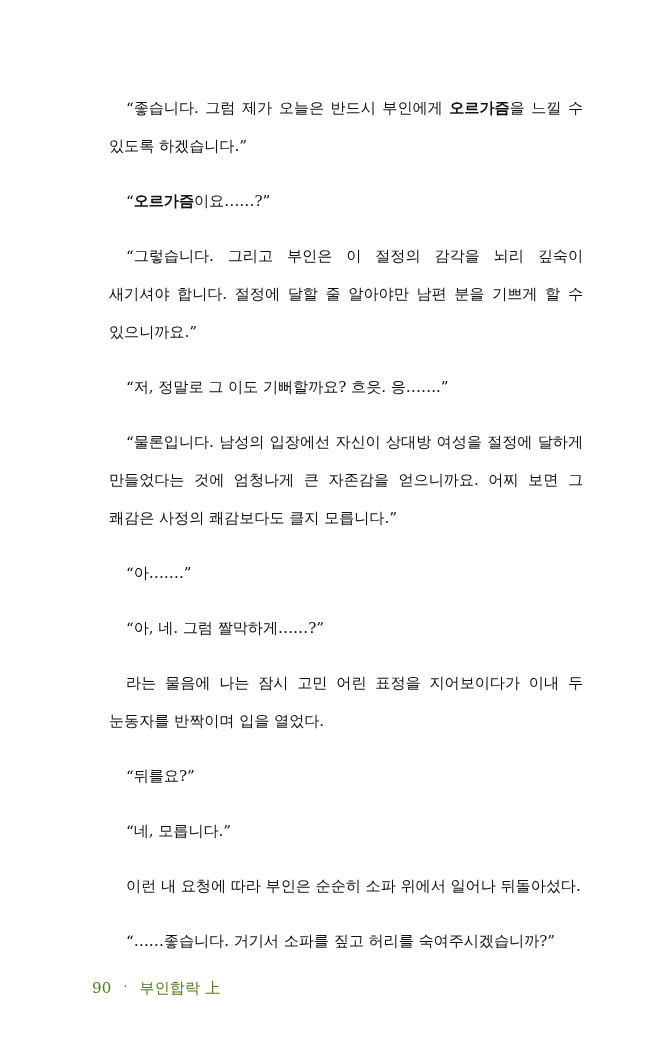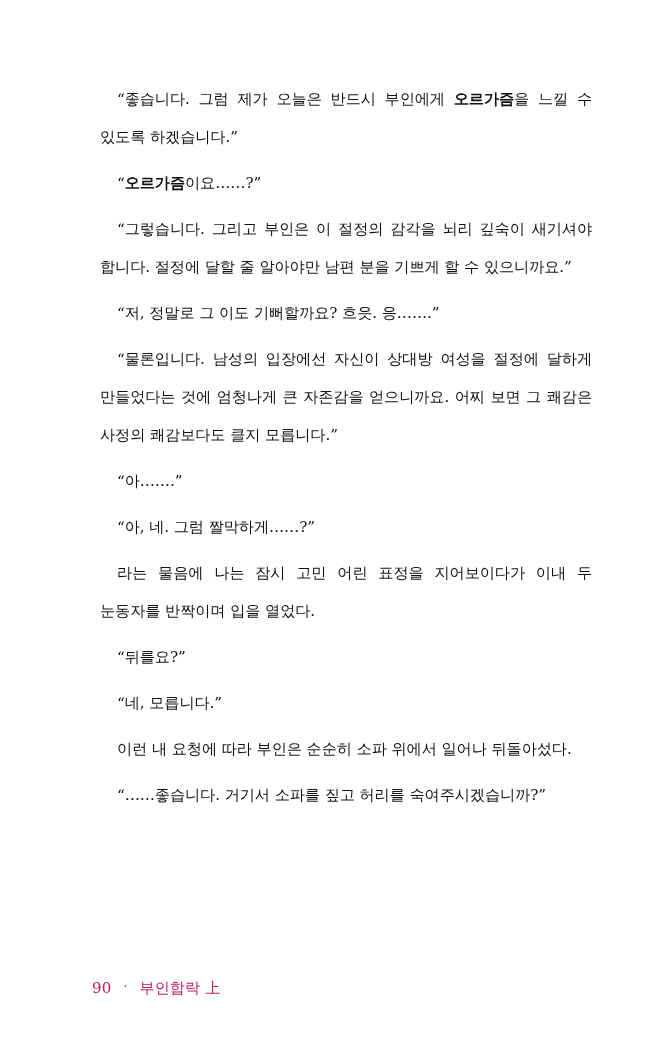--- a/index.html
+++ b/index.html
@@ -23,33 +23,33 @@
   }
   .body-text {
     font-size: 15.2px;
     line-height: 38px;
     text-align: justify;
     text-justify: inter-character;
     letter-spacing: -0.1px;
     word-break: keep-all;
   }
   .para {
-    margin: 8px;
+    margin: 17px;
     text-indent: 17px;
     text-align: justify;
   }
   .bold {
     font-weight: bold;
   }
   .footer {
     position: absolute;
     left: 92px;
     bottom: 52px;
     font-size: 15px;
-    color: #be185d;
+    color: #4d7c0f;
     letter-spacing: 0.2px;
   }
   .footer .sep {
     margin: 0 7px;
     font-size: 12px;
     vertical-align: 2px;
   }
   .footer .pageno {
     font-family: "DejaVu Serif", "Liberation Serif", serif;
   }

